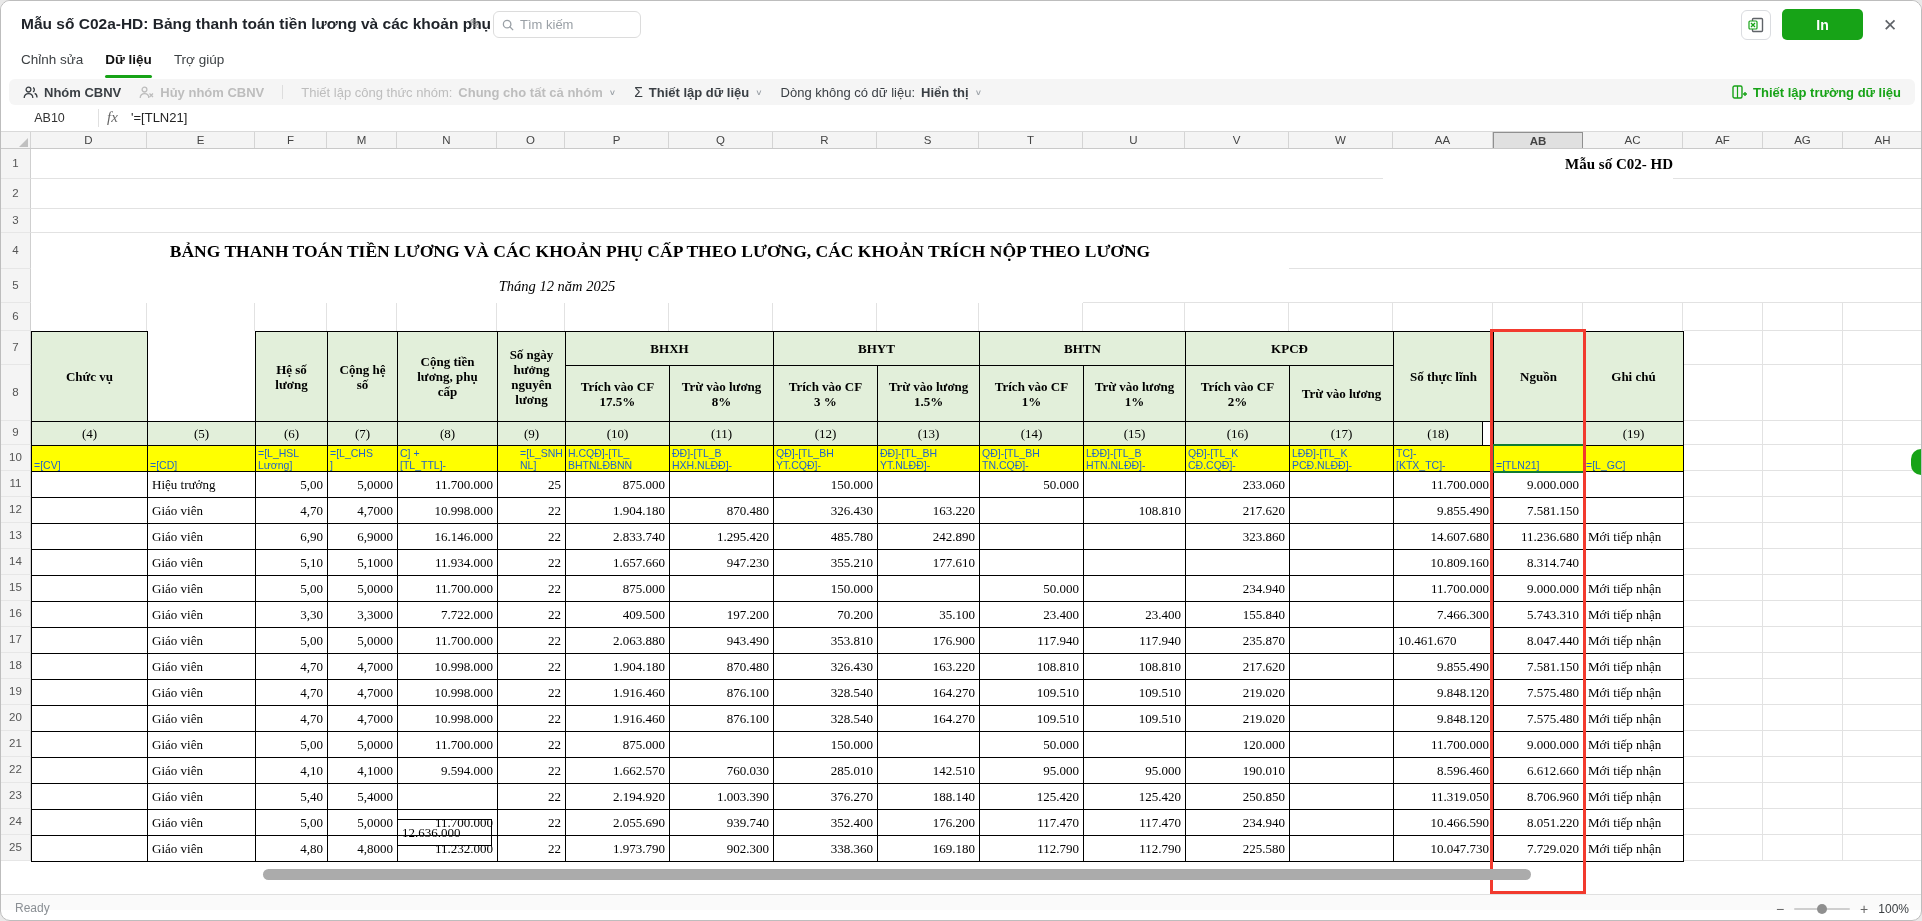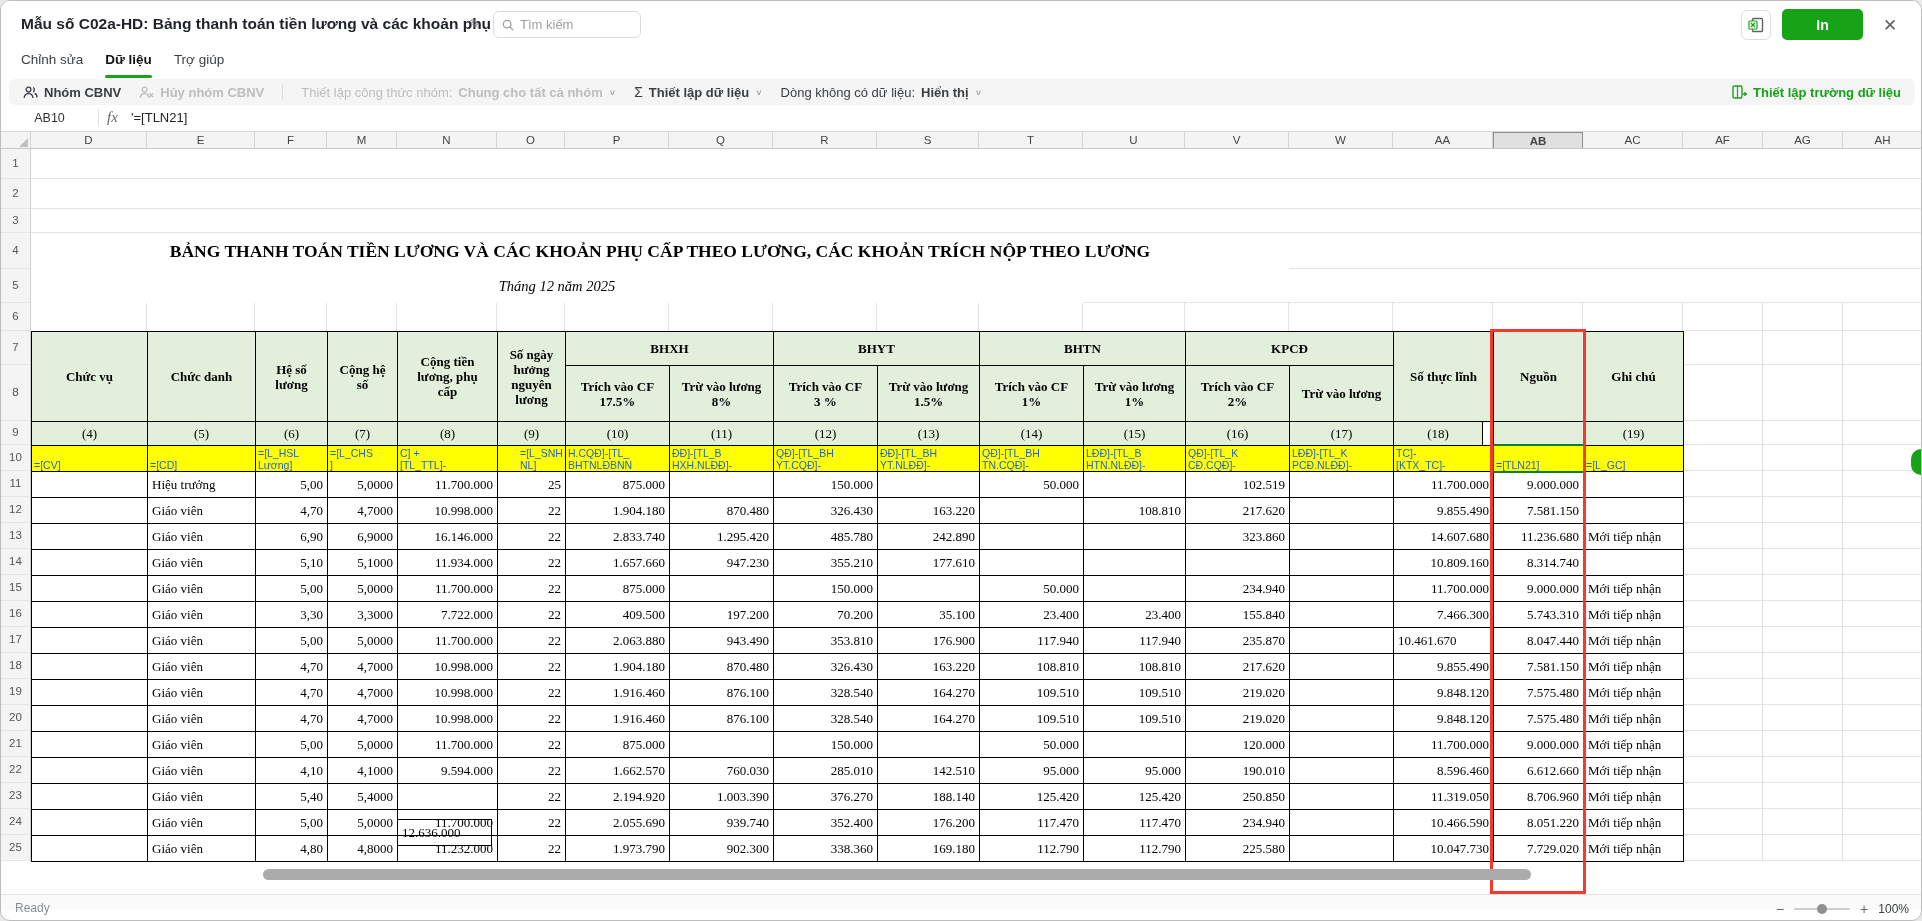--- a/index.html
+++ b/index.html
@@ -168,26 +168,26 @@
 
   <div class="formulabar">
     <div class="namebox">AB10</div>
     <div class="fxsep"></div>
     <div class="fx">fx</div>
     <div class="fvalue">'=[TLN21]</div>
   </div>
 
   <div id="grid">
     <div class="corner"></div>
+    <div class="doc-text form-code">Mẫu số C02- HD</div>
     <div class="doc-text doc-title">BẢNG THANH TOÁN TIỀN LƯƠNG VÀ CÁC KHOẢN PHỤ CẤP THEO LƯƠNG, CÁC KHOẢN TRÍCH NỘP THEO LƯƠNG</div>
     <div class="doc-text doc-sub">Tháng 12 năm 2025</div>
     <div id="tablewrap">
         <div class="cell hd" style="left: 0px; top: 0px; width: 117px; height: 91px;">Chức vụ</div>
         <div class="cell num" style="left: 0px; top: 90px; width: 117px; height: 25px; line-height: 24px;">(4)</div>
-        <div class="cell hd" style="left: 116px; top: 0px; width: 109px; height: 91px;">Chức danh</div>
         <div class="cell num" style="left: 116px; top: 90px; width: 109px; height: 25px; line-height: 24px;">(5)</div>
         <div class="cell hd" style="left: 224px; top: 0px; width: 73px; height: 91px;">Hệ số
 lương</div>
         <div class="cell num" style="left: 224px; top: 90px; width: 73px; height: 25px; line-height: 24px;">(6)</div>
         <div class="cell hd" style="left: 296px; top: 0px; width: 71px; height: 91px;">Cộng hệ
 số</div>
         <div class="cell num" style="left: 296px; top: 90px; width: 71px; height: 25px; line-height: 24px;">(7)</div>
         <div class="cell hd" style="left: 366px; top: 0px; width: 101px; height: 91px;">Cộng tiền
 lương, phụ
 cấp</div>
@@ -269,21 +269,21 @@
         <div class="cell dc" style="left: 224px; top: 140px; width: 73px; height: 27px; text-align: right; line-height: 26px;">5,00</div>
         <div class="cell dc" style="left: 296px; top: 140px; width: 71px; height: 27px; text-align: right; line-height: 26px;">5,0000</div>
         <div class="cell dc" style="left: 366px; top: 140px; width: 101px; height: 27px; text-align: right; line-height: 26px;">11.700.000</div>
         <div class="cell dc" style="left: 466px; top: 140px; width: 69px; height: 27px; text-align: right; line-height: 26px;">25</div>
         <div class="cell dc" style="left: 534px; top: 140px; width: 105px; height: 27px; text-align: right; line-height: 26px;">875.000</div>
         <div class="cell dc" style="left: 638px; top: 140px; width: 105px; height: 27px; text-align: right; line-height: 26px;"></div>
         <div class="cell dc" style="left: 742px; top: 140px; width: 105px; height: 27px; text-align: right; line-height: 26px;">150.000</div>
         <div class="cell dc" style="left: 846px; top: 140px; width: 103px; height: 27px; text-align: right; line-height: 26px;"></div>
         <div class="cell dc" style="left: 948px; top: 140px; width: 105px; height: 27px; text-align: right; line-height: 26px;">50.000</div>
         <div class="cell dc" style="left: 1052px; top: 140px; width: 103px; height: 27px; text-align: right; line-height: 26px;"></div>
-        <div class="cell dc" style="left: 1154px; top: 140px; width: 105px; height: 27px; text-align: right; line-height: 26px;">102.519</div>
+        <div class="cell dc" style="left: 1154px; top: 140px; width: 105px; height: 27px; text-align: right; line-height: 26px;">233.060</div>
         <div class="cell dc" style="left: 1258px; top: 140px; width: 105px; height: 27px; text-align: right; line-height: 26px;"></div>
         <div class="cell dc" style="left: 1362px; top: 140px; width: 101px; height: 27px; text-align: right; line-height: 26px;">11.700.000</div>
         <div class="cell dc" style="left: 1462px; top: 140px; width: 91px; height: 27px; text-align: right; line-height: 26px;">9.000.000</div>
         <div class="cell dc" style="left: 1552px; top: 140px; width: 101px; height: 27px; text-align: left; line-height: 26px;"></div>
         <div class="cell dc" style="left: 0px; top: 166px; width: 117px; height: 27px; text-align: left; line-height: 26px;"></div>
         <div class="cell dc" style="left: 116px; top: 166px; width: 109px; height: 27px; text-align: left; line-height: 26px;">Giáo viên</div>
         <div class="cell dc" style="left: 224px; top: 166px; width: 73px; height: 27px; text-align: right; line-height: 26px;">4,70</div>
         <div class="cell dc" style="left: 296px; top: 166px; width: 71px; height: 27px; text-align: right; line-height: 26px;">4,7000</div>
         <div class="cell dc" style="left: 366px; top: 166px; width: 101px; height: 27px; text-align: right; line-height: 26px;">10.998.000</div>
         <div class="cell dc" style="left: 466px; top: 166px; width: 69px; height: 27px; text-align: right; line-height: 26px;">22</div>

